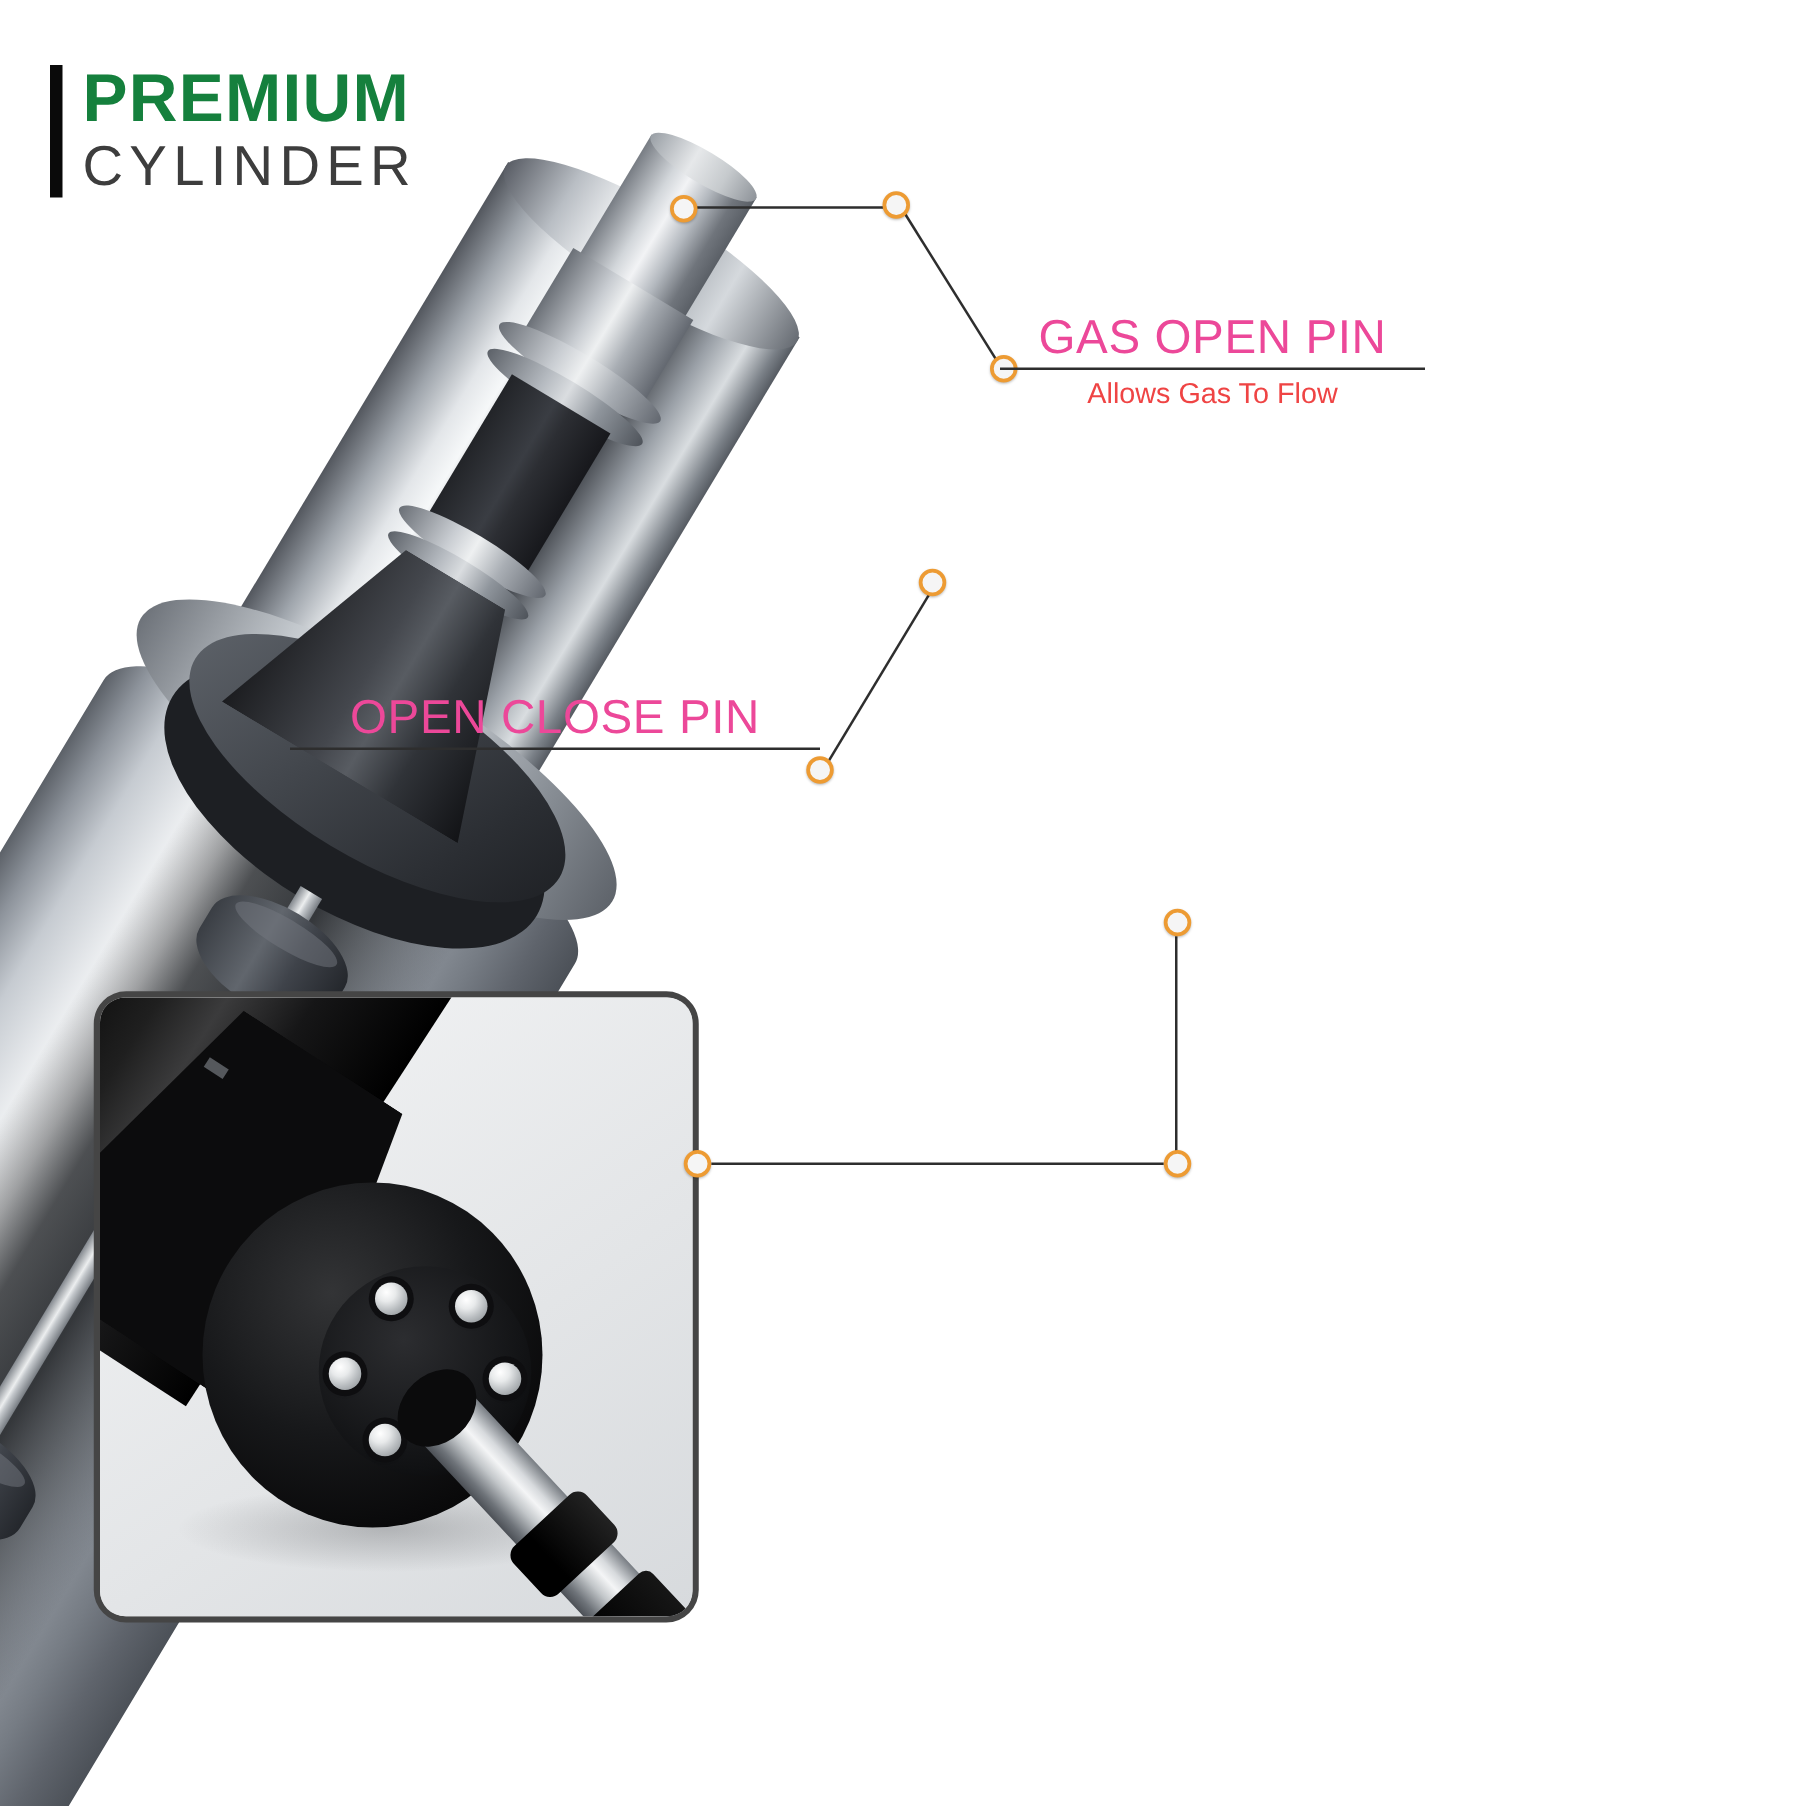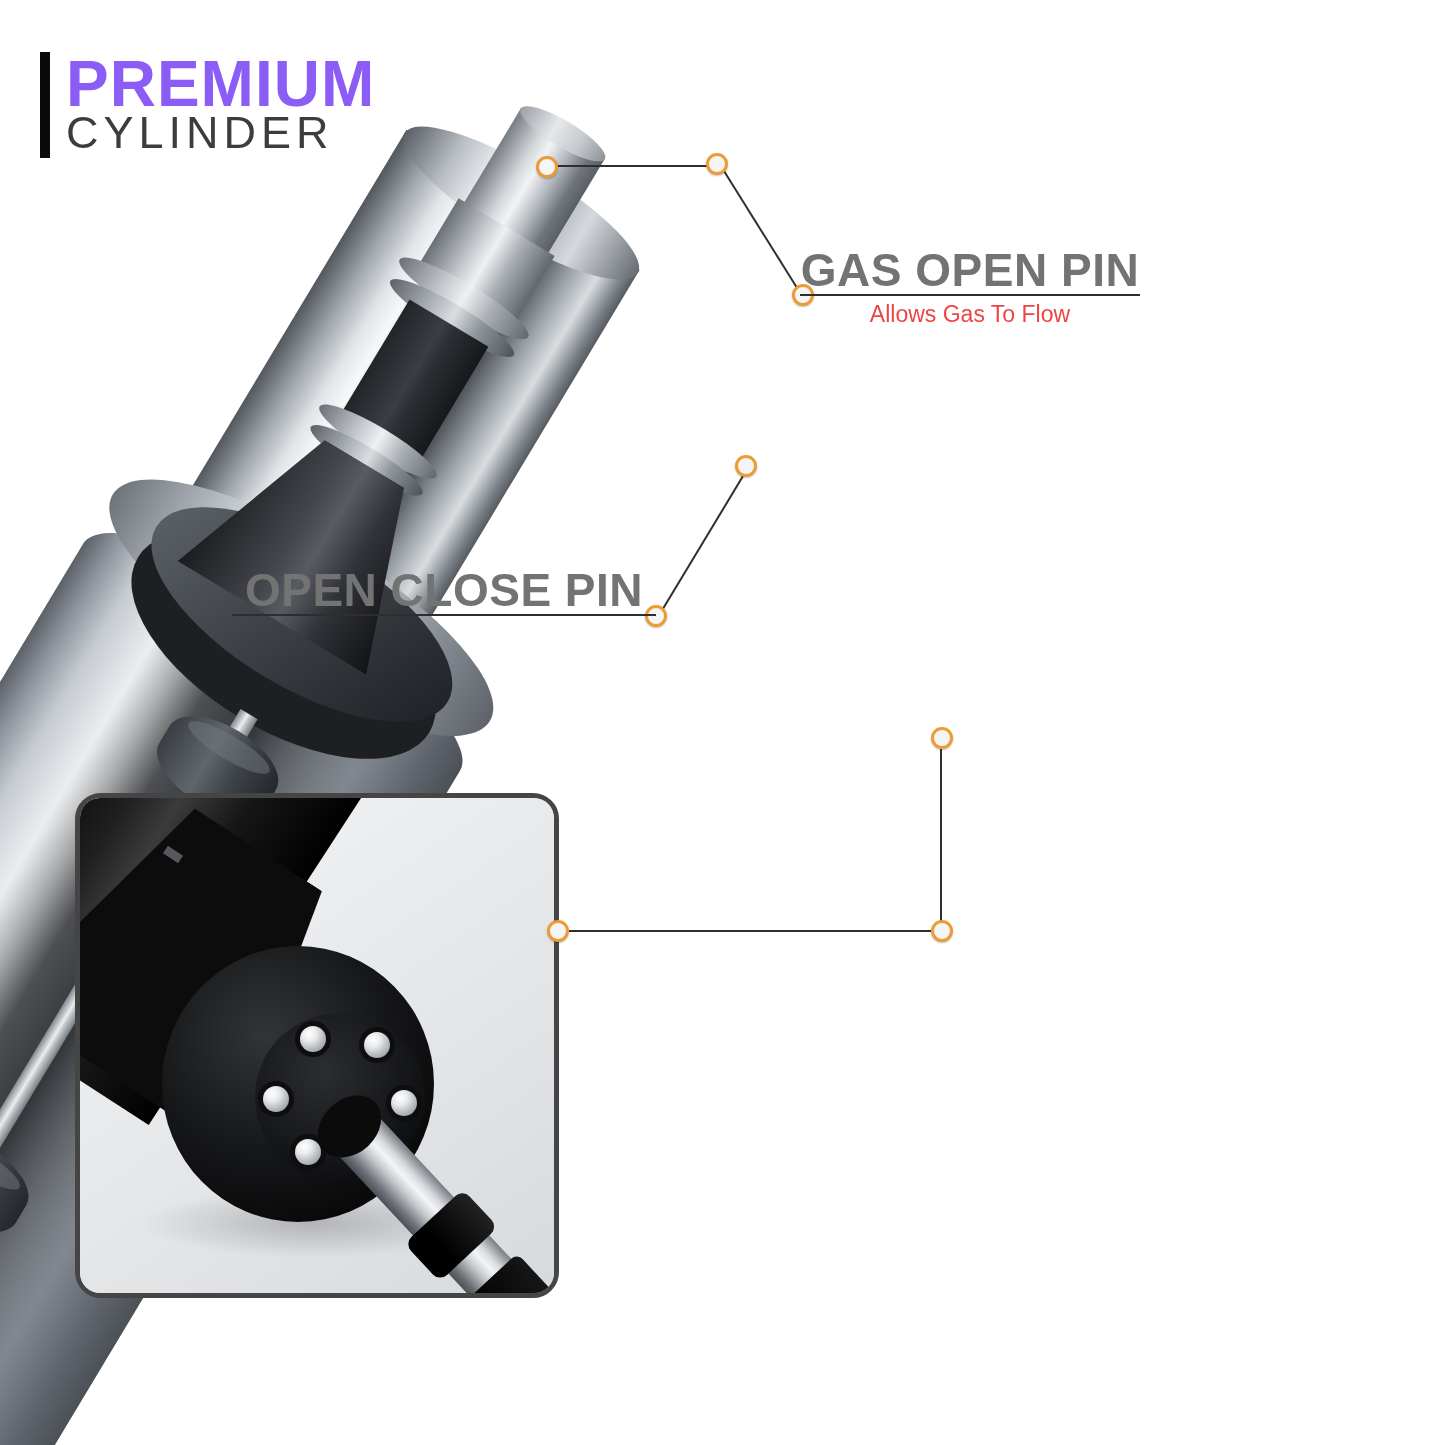--- a/index.html
+++ b/index.html
@@ -5,30 +5,30 @@
   :root{
     --accent:#ED9B33;
     --line:#2e2e2e;
   }
   *{margin:0;padding:0;box-sizing:border-box;}
   body{font-family:"Liberation Sans", sans-serif;background:#fff;}
   .page{position:relative;width:1445px;height:1445px;background:#ffffff;overflow:hidden;}
 
   
   .brand-bar{position:absolute;left:40px;top:52px;width:10px;height:106px;background:#0a0a0a;z-index:50;}
-  .brand-title{position:absolute;left:66px;top:52px;font-size:64px;line-height:1;font-weight:800;letter-spacing:1px;color:#8b5cf6;z-index:50;}
+  .brand-title{position:absolute;left:66px;top:52px;font-size:54px;line-height:1;font-weight:800;letter-spacing:1px;color:#15803d;z-index:50;}
   .brand-subtitle{position:absolute;left:66px;top:110px;font-size:45px;line-height:1;font-weight:400;letter-spacing:5px;color:#3d3d3d;z-index:50;}
 
   
   .callout{position:absolute;text-align:center;z-index:50;}
-  .callout .c-title{font-size:46px;line-height:36px;font-weight:700;color:#737373;letter-spacing:.5px;}
+  .callout .c-title{font-size:38px;line-height:36px;font-weight:400;color:#ec4899;letter-spacing:.5px;}
   .callout .c-rule{border-top:2px solid var(--line);margin-top:6px;}
   .callout .c-sub{font-size:23px;line-height:1.14;color:#ef4444;margin-top:5px;}
   .callout-gas{left:800px;top:252px;width:340px;}
-  .callout-oc{left:232px;top:572px;width:424px;}
+  .callout-oc{left:232px;top:556px;width:424px;}
 
   .caption{position:absolute;left:78px;top:1336px;font-size:35px;font-weight:700;color:#3a3a3a;z-index:50;}
 
   
   .dot{position:absolute;width:16px;height:16px;border:3px solid var(--accent);border-radius:50%;background:#f5f5f5;z-index:45;box-sizing:content-box;box-shadow:0 1px 2px rgba(0,0,0,.25);}
   .line{position:absolute;height:2px;background:var(--line);transform-origin:0 50%;z-index:40;}
   .vline{position:absolute;width:2px;background:var(--line);z-index:40;}
 
   
   .cyl{position:absolute;left:333px;top:150px;width:440px;height:2150px;transform:rotate(31deg);transform-origin:220px 0px;z-index:10;}

